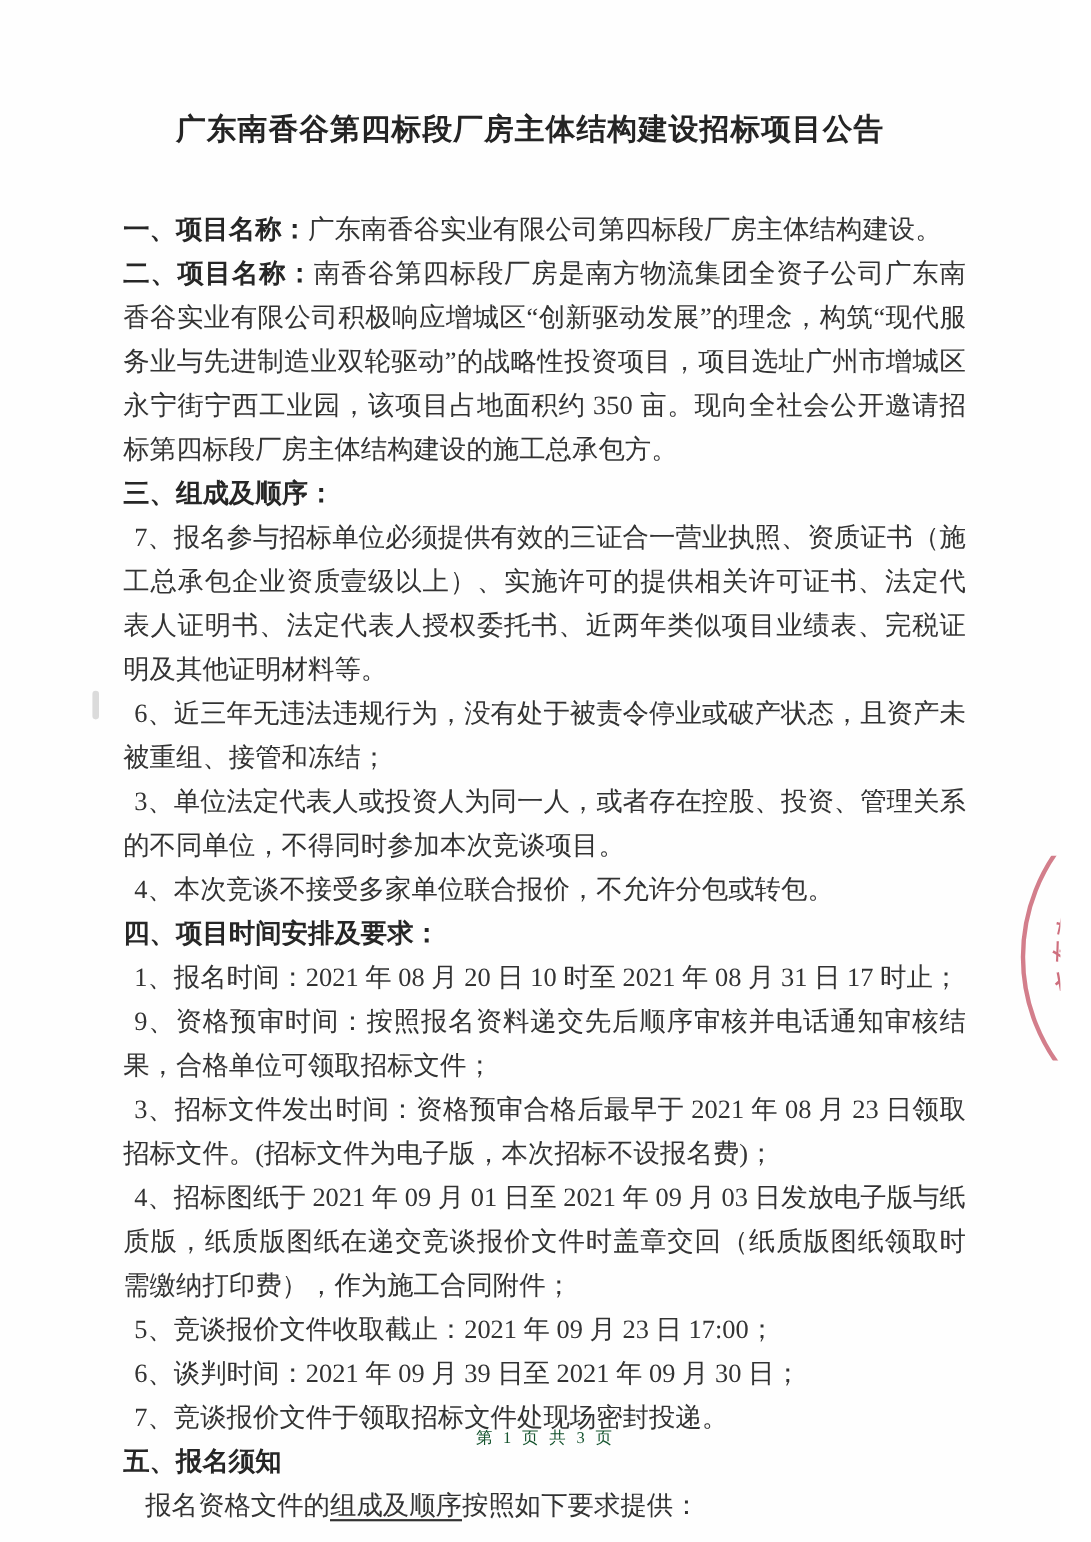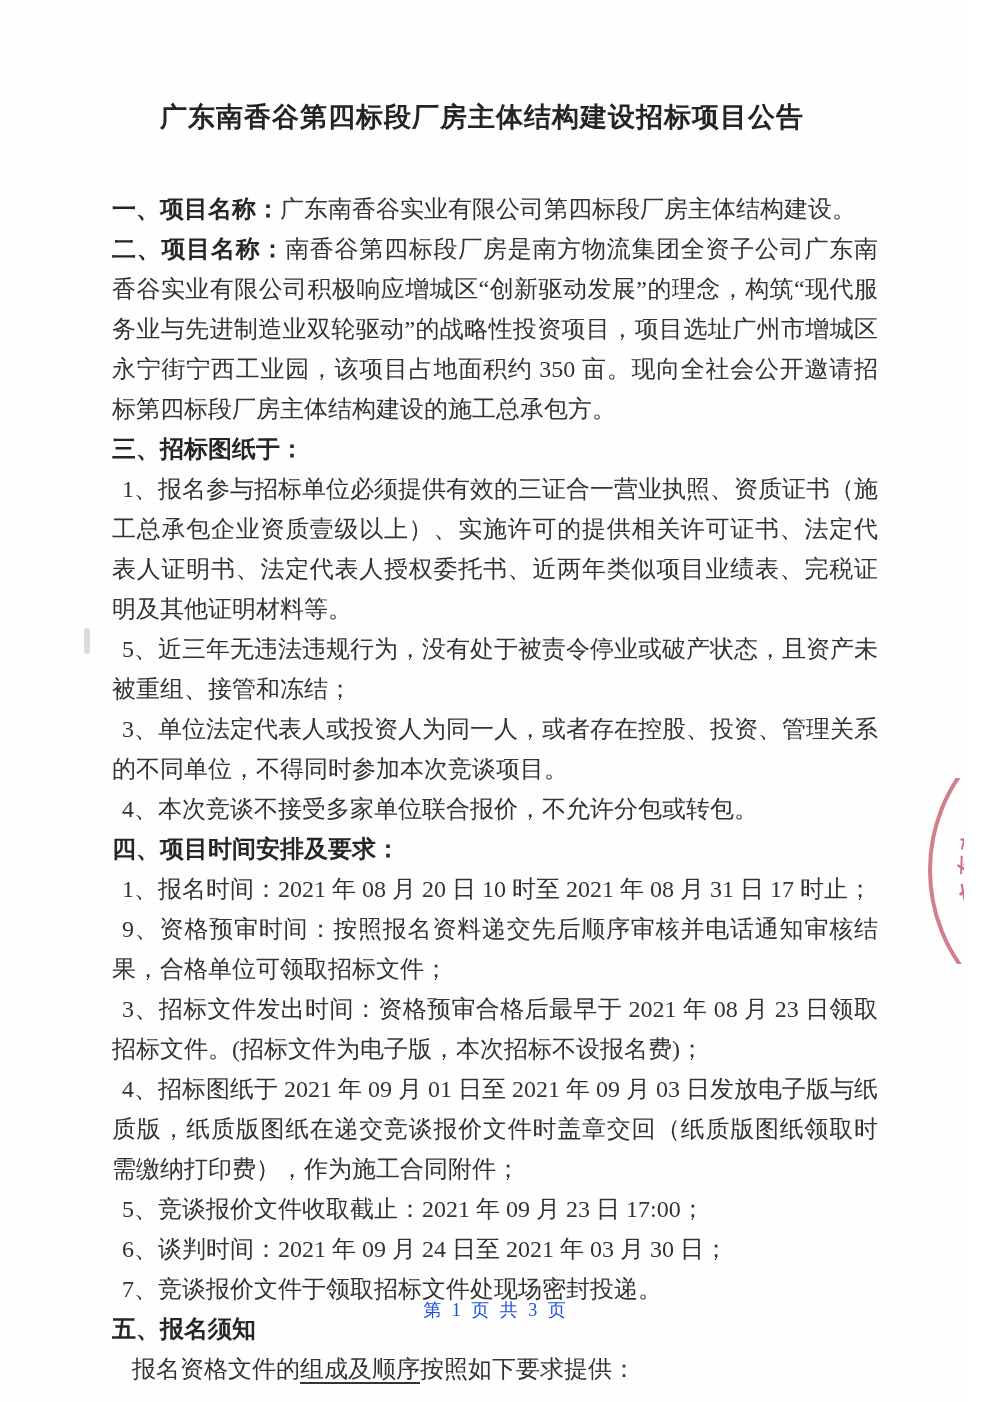--- a/index.html
+++ b/index.html
@@ -39,23 +39,23 @@
   .sec-label { font-weight: bold; color: #262626; }
   .sec-head { font-weight: bold; color: #262626; }
   .item { text-indent: 10px; }
   .note-line { text-indent: 20px; }
   .u { text-decoration: underline; text-underline-offset: 5px; }
   .page-footer {
     position: absolute;
     left: 0; top: 1298px;
     width: 992px;
     text-align: center;
-    font-size: 18px;
+    font-size: 15px;
     letter-spacing: 3px;
-    color: #1d4ed8;
+    color: #14532d;
   }
   .stamp-svg {
     position: absolute;
     left: 925px; top: 778px;
     width: 67px; height: 186px;
     pointer-events: none;
   }
   .stamp-char {
     font-family: "Liberation Sans", "DejaVu Sans", sans-serif;
     font-size: 20px;
@@ -76,33 +76,33 @@
 <div class="page">
 
   <h1 class="doc-title">广东南香谷第四标段厂房主体结构建设招标项目公告</h1>
 
   <div class="body-col">
 
     <p><span class="sec-label">一、项目名称：</span><span>广东南香谷实业有限公司第四标段厂房主体结构建设。</span></p>
 
     <p><span class="sec-label">二、项目名称：</span><span>南香谷第四标段厂房是南方物流集团全资子公司广东南香谷实业有限公司积极响应增城区“创新驱动发展”的理念，构筑“现代服务业与先进制造业双轮驱动”的战略性投资项目，项目选址广州市增城区永宁街宁西工业园，该项目占地面积约 350 亩。现向全社会公开邀请招标第四标段厂房主体结构建设的施工总承包方。</span></p>
 
-    <p class="sec-head">三、招标图纸于：</p>
-    <p class="item">1、报名参与招标单位必须提供有效的三证合一营业执照、资质证书（施工总承包企业资质壹级以上）、实施许可的提供相关许可证书、法定代表人证明书、法定代表人授权委托书、近两年类似项目业绩表、完税证明及其他证明材料等。</p>
-    <p class="item">5、近三年无违法违规行为，没有处于被责令停业或破产状态，且资产未被重组、接管和冻结；</p>
+    <p class="sec-head">三、组成及顺序：</p>
+    <p class="item">7、报名参与招标单位必须提供有效的三证合一营业执照、资质证书（施工总承包企业资质壹级以上）、实施许可的提供相关许可证书、法定代表人证明书、法定代表人授权委托书、近两年类似项目业绩表、完税证明及其他证明材料等。</p>
+    <p class="item">6、近三年无违法违规行为，没有处于被责令停业或破产状态，且资产未被重组、接管和冻结；</p>
     <p class="item">3、单位法定代表人或投资人为同一人，或者存在控股、投资、管理关系的不同单位，不得同时参加本次竞谈项目。</p>
     <p class="item">4、本次竞谈不接受多家单位联合报价，不允许分包或转包。</p>
 
     <p class="sec-head">四、项目时间安排及要求：</p>
     <p class="item">1、报名时间：2021 年 08 月 20 日 10 时至 2021 年 08 月 31 日 17 时止；</p>
     <p class="item">9、资格预审时间：按照报名资料递交先后顺序审核并电话通知审核结果，合格单位可领取招标文件；</p>
     <p class="item">3、招标文件发出时间：资格预审合格后最早于 2021 年 08 月 23 日领取招标文件。(招标文件为电子版，本次招标不设报名费)；</p>
     <p class="item">4、招标图纸于 2021 年 09 月 01 日至 2021 年 09 月 03 日发放电子版与纸质版，纸质版图纸在递交竞谈报价文件时盖章交回（纸质版图纸领取时需缴纳打印费），作为施工合同附件；</p>
     <p class="item">5、竞谈报价文件收取截止：2021 年 09 月 23 日 17:00；</p>
-    <p class="item">6、谈判时间：2021 年 09 月 24 日至 2021 年 03 月 30 日；</p>
+    <p class="item">6、谈判时间：2021 年 09 月 39 日至 2021 年 09 月 30 日；</p>
     <p class="item">7、竞谈报价文件于领取招标文件处现场密封投递。</p>
 
     <p class="sec-head">五、报名须知</p>
     <p class="note-line"><span>报名资格文件的</span><span class="u">组成及顺序</span><span>按照如下要求提供：</span></p>
 
   </div>
 
   <div class="page-footer">第 1 页 共 3 页</div>
 
   <svg class="stamp-svg" viewBox="0 0 67 186" aria-hidden="true">

